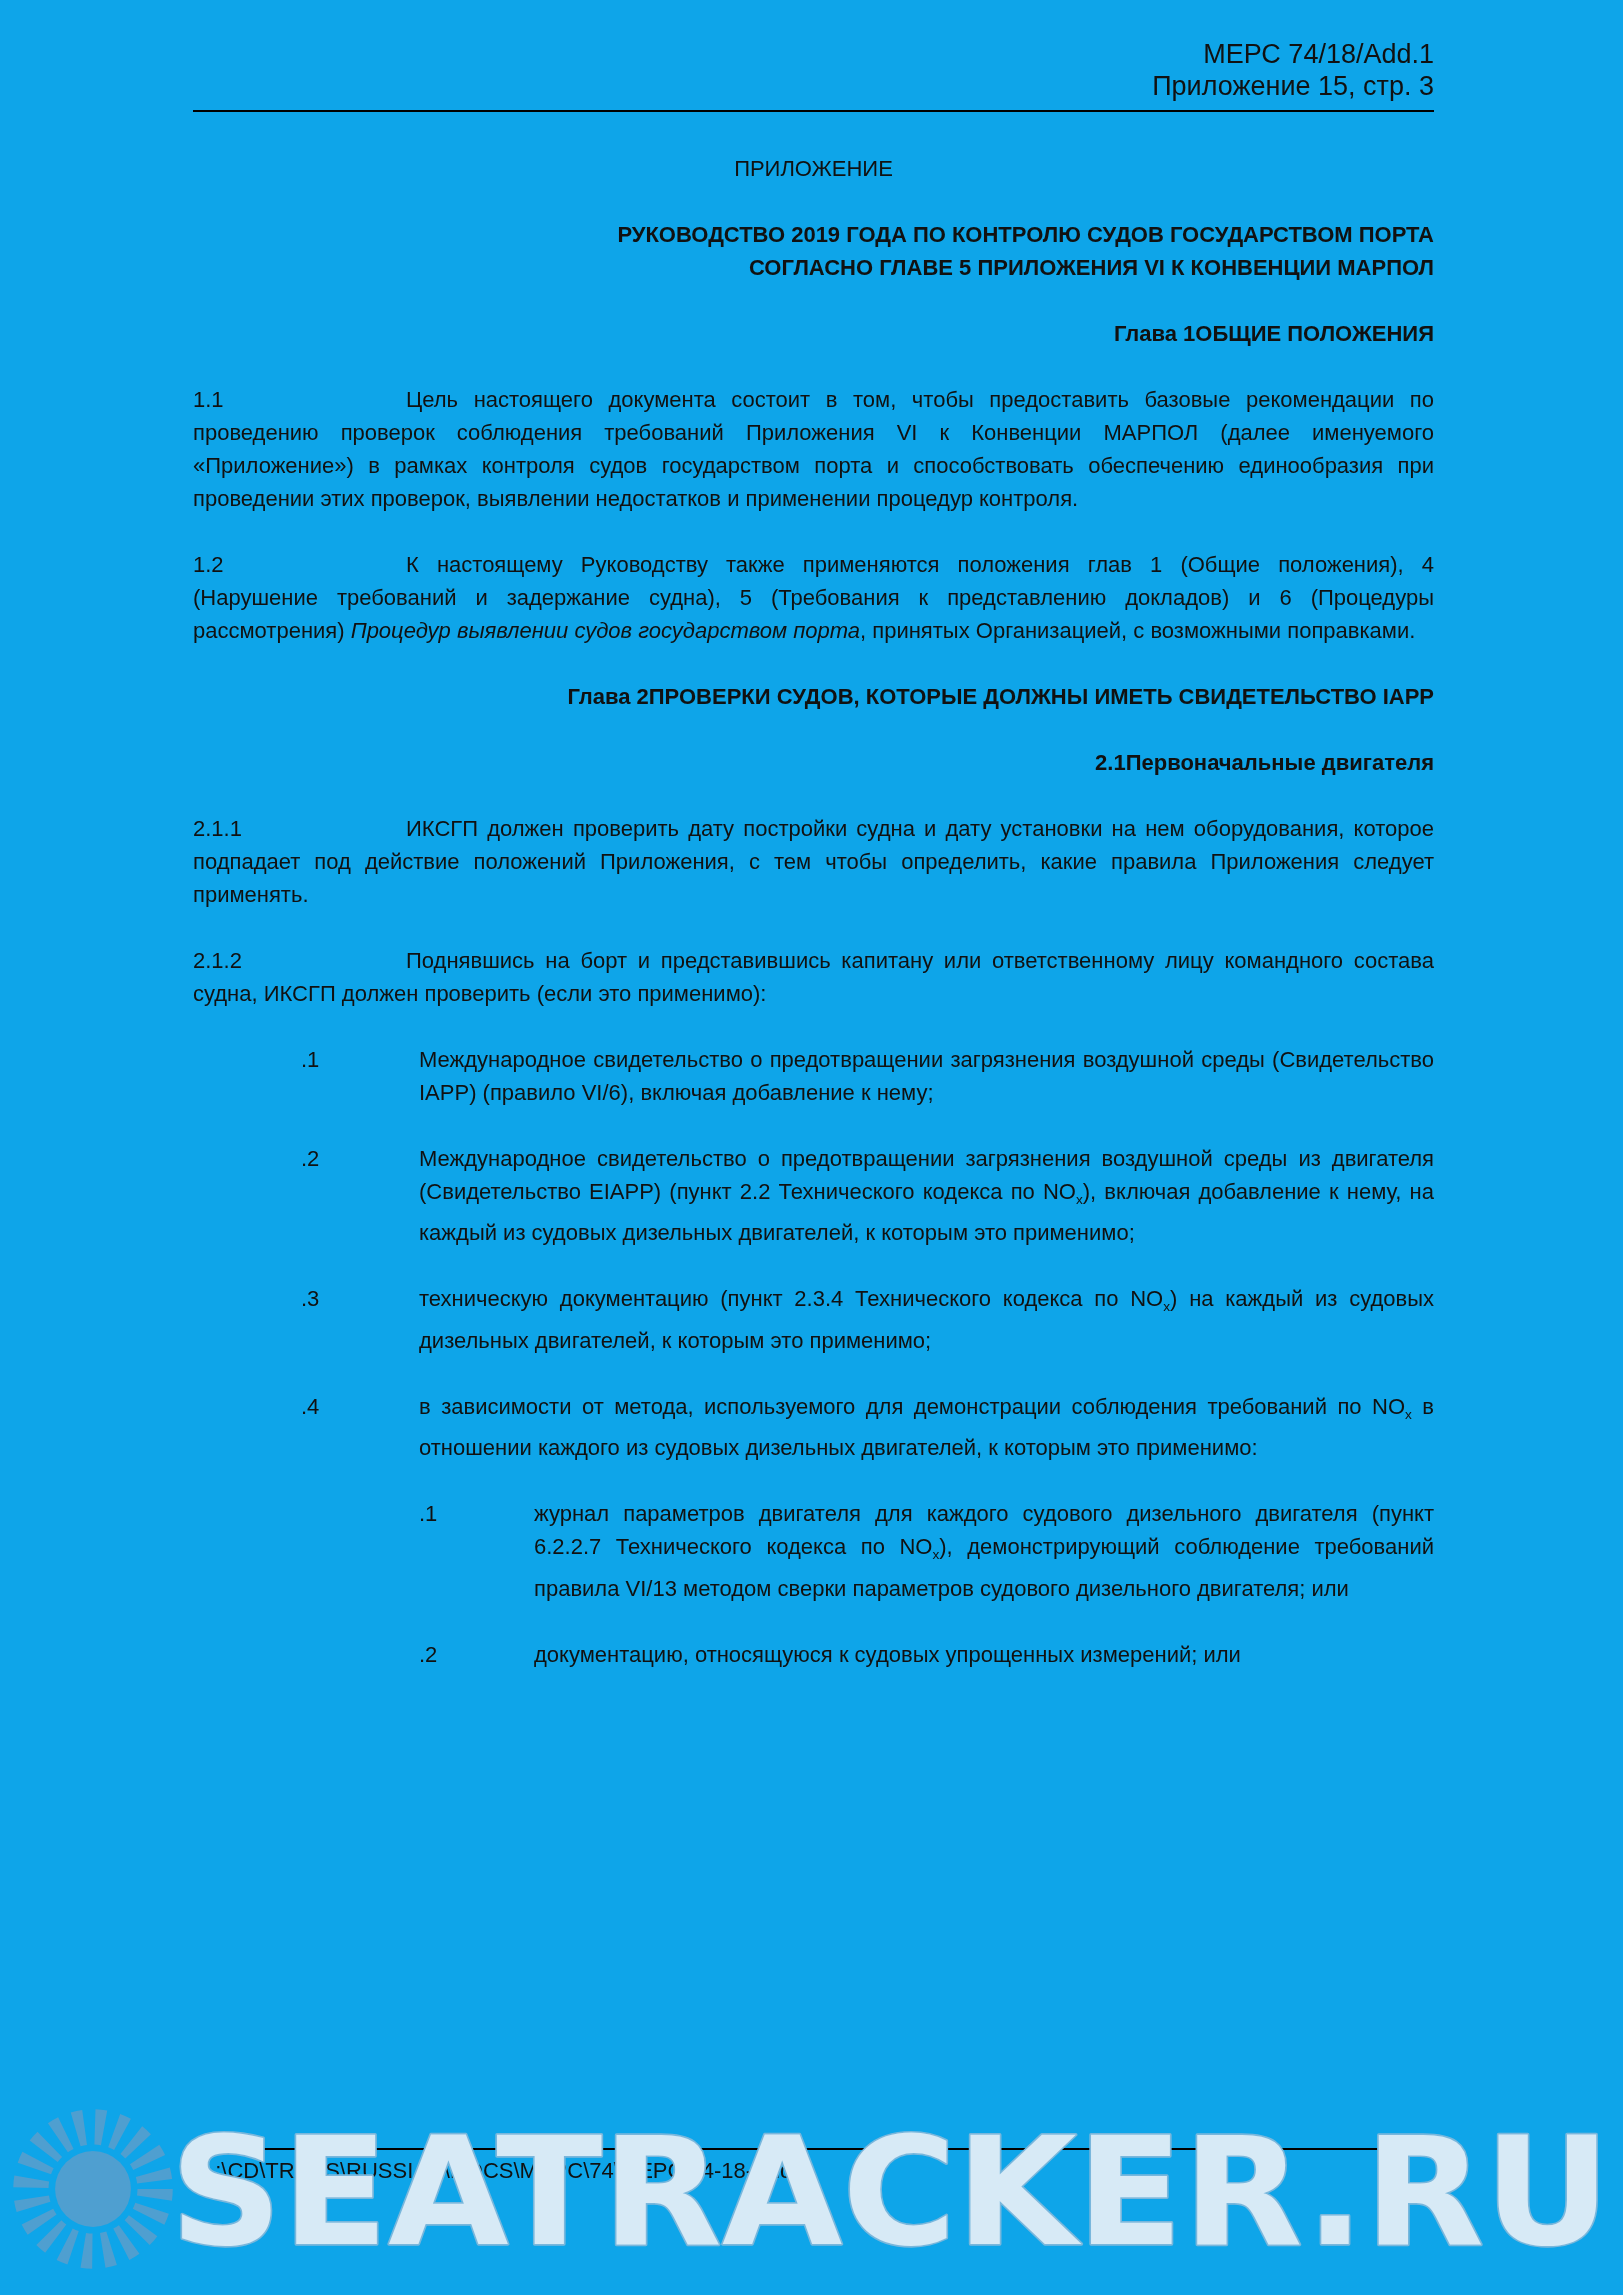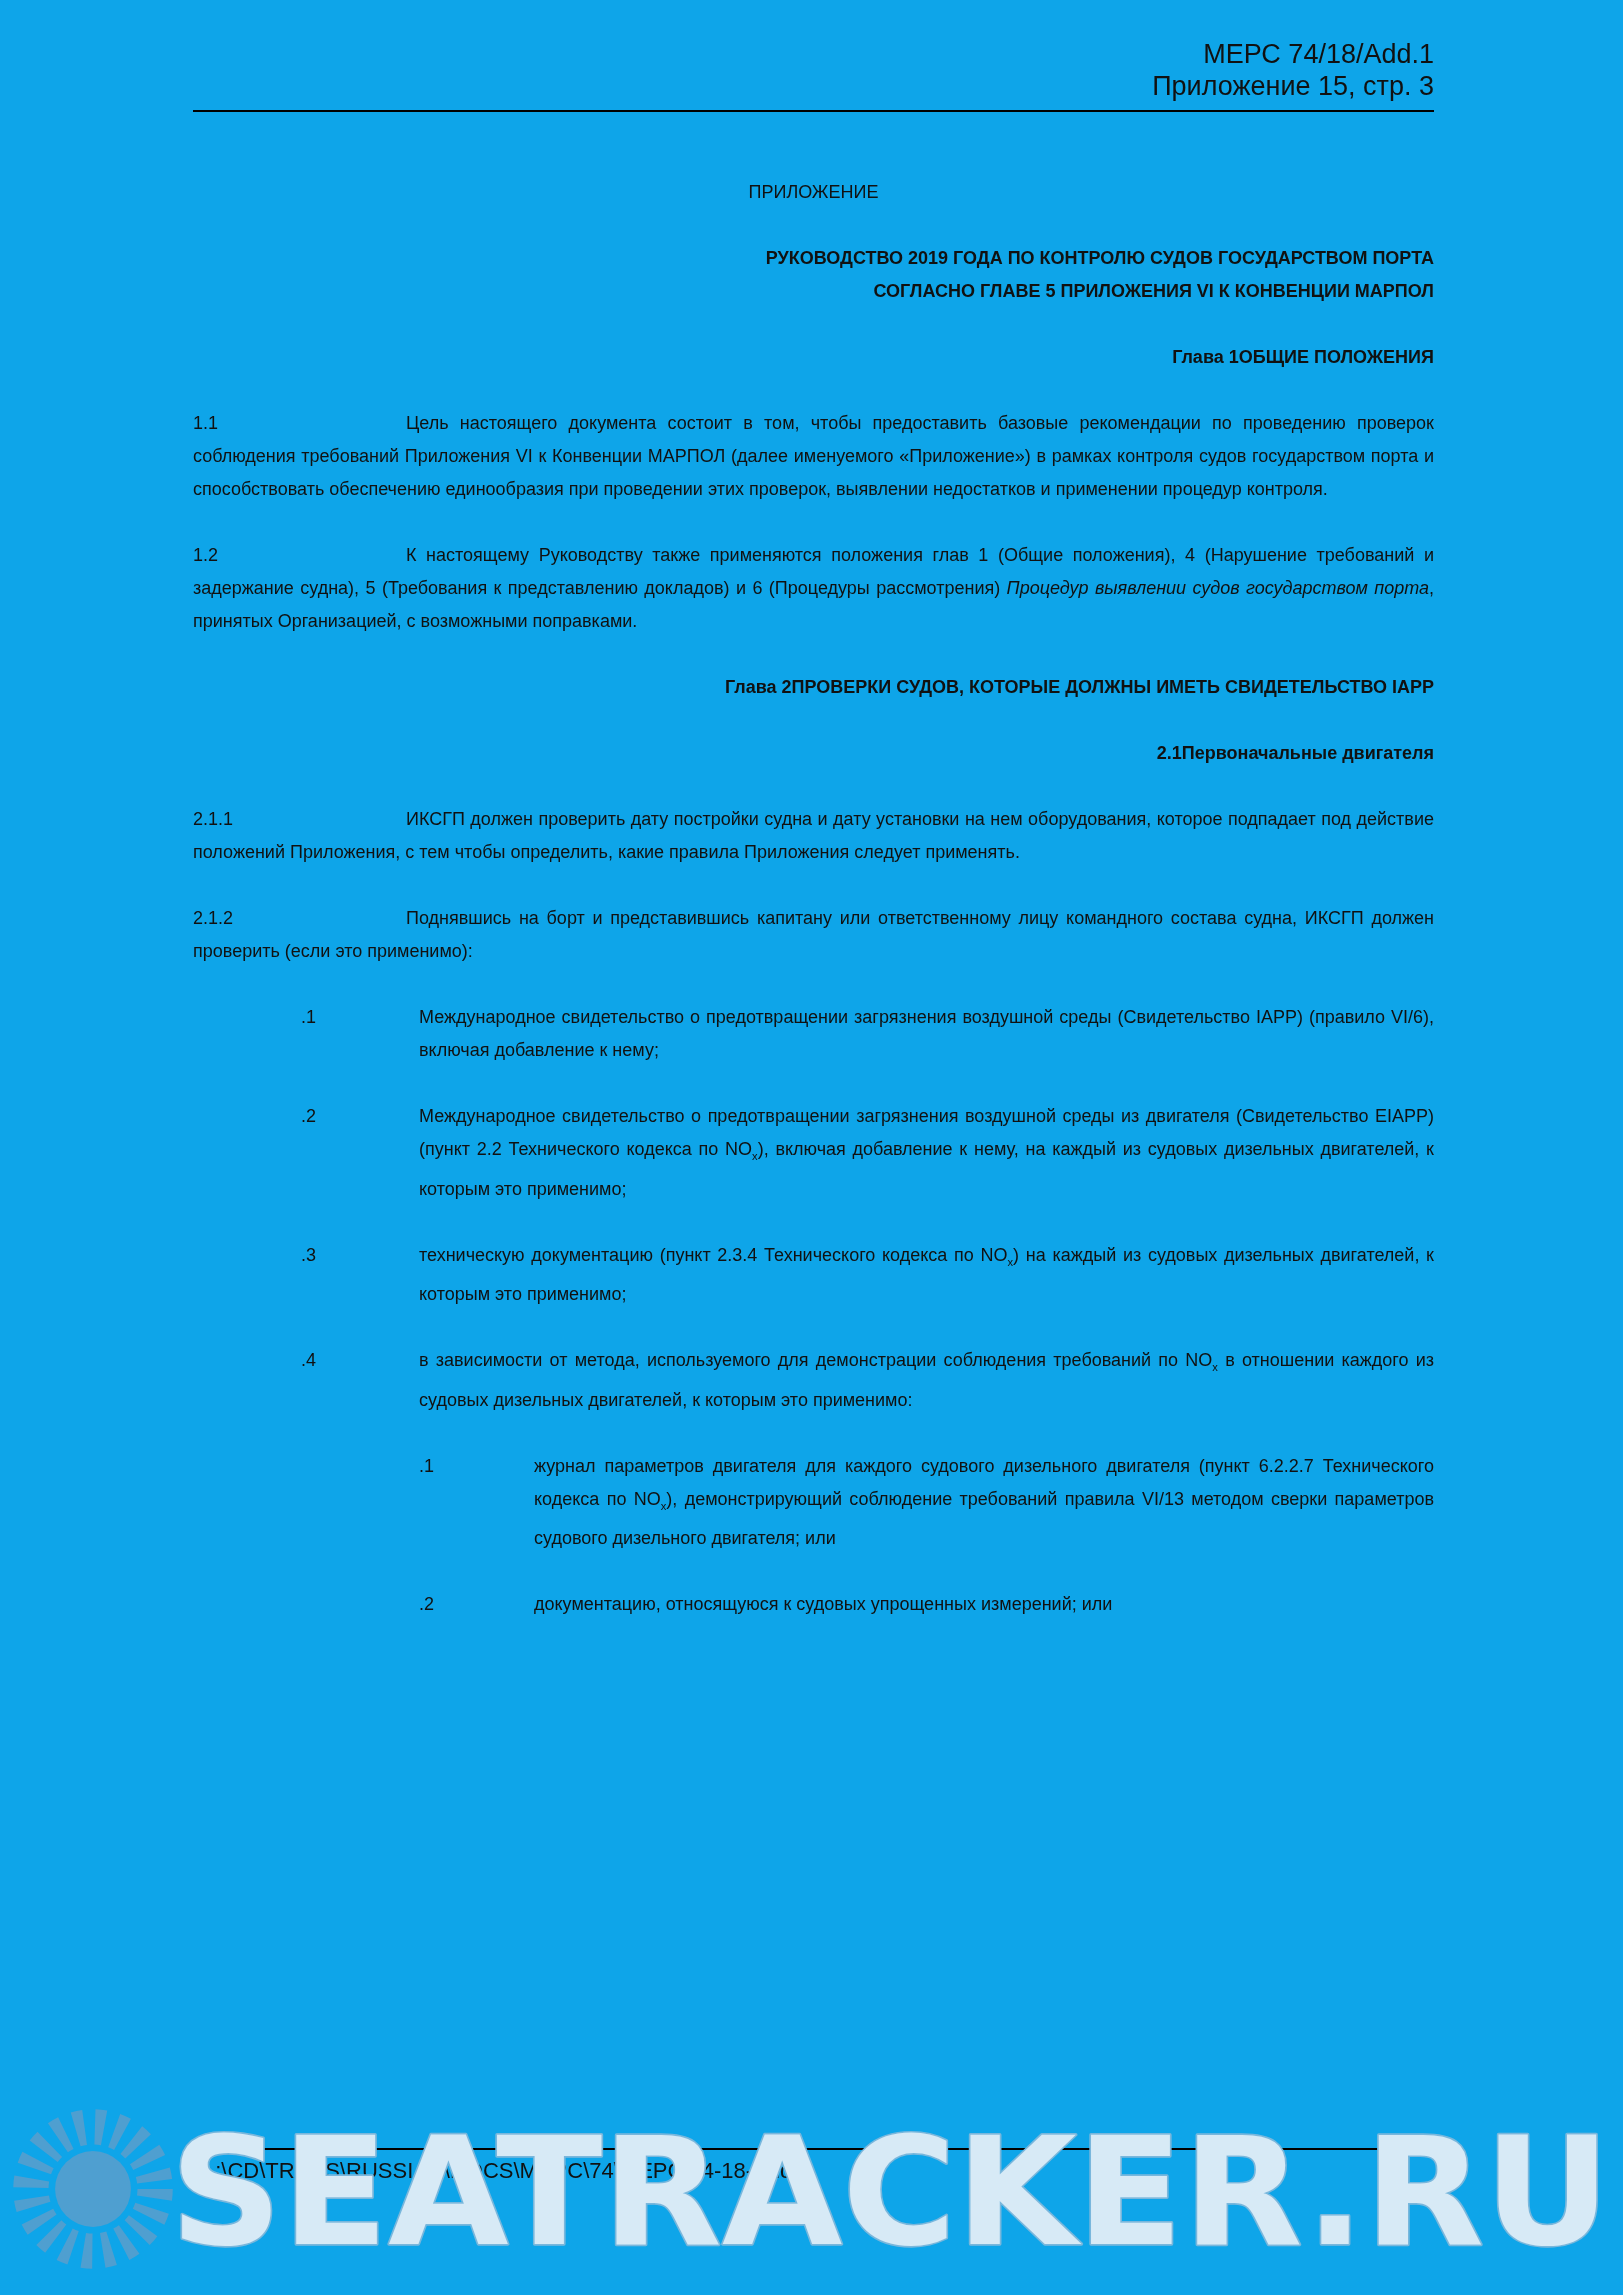--- a/index.html
+++ b/index.html
@@ -30,24 +30,23 @@
       border-bottom: 2.6px solid #000;
       margin-top: 7.9px;
     }
 
     
     .doc-main {
       position: absolute;
       top: 152px;
       left: 193px;
       width: 1241px;
-      font-size: 18px;
+      font-size: 22px;
       line-height: 33px;
       text-align: justify;
-      margin-top: 24px;
     }
     .block { margin: 0 0 33px 0; }
     .center { text-align: center; }
     .bold { font-weight: 700; text-align: right; }
     .pnum { display: inline-block; width: 213px; }
     .ptext, .itext { hyphens: auto; }
 
     em { font-style: italic; }
     sub { font-size: 0.62em; }
 

